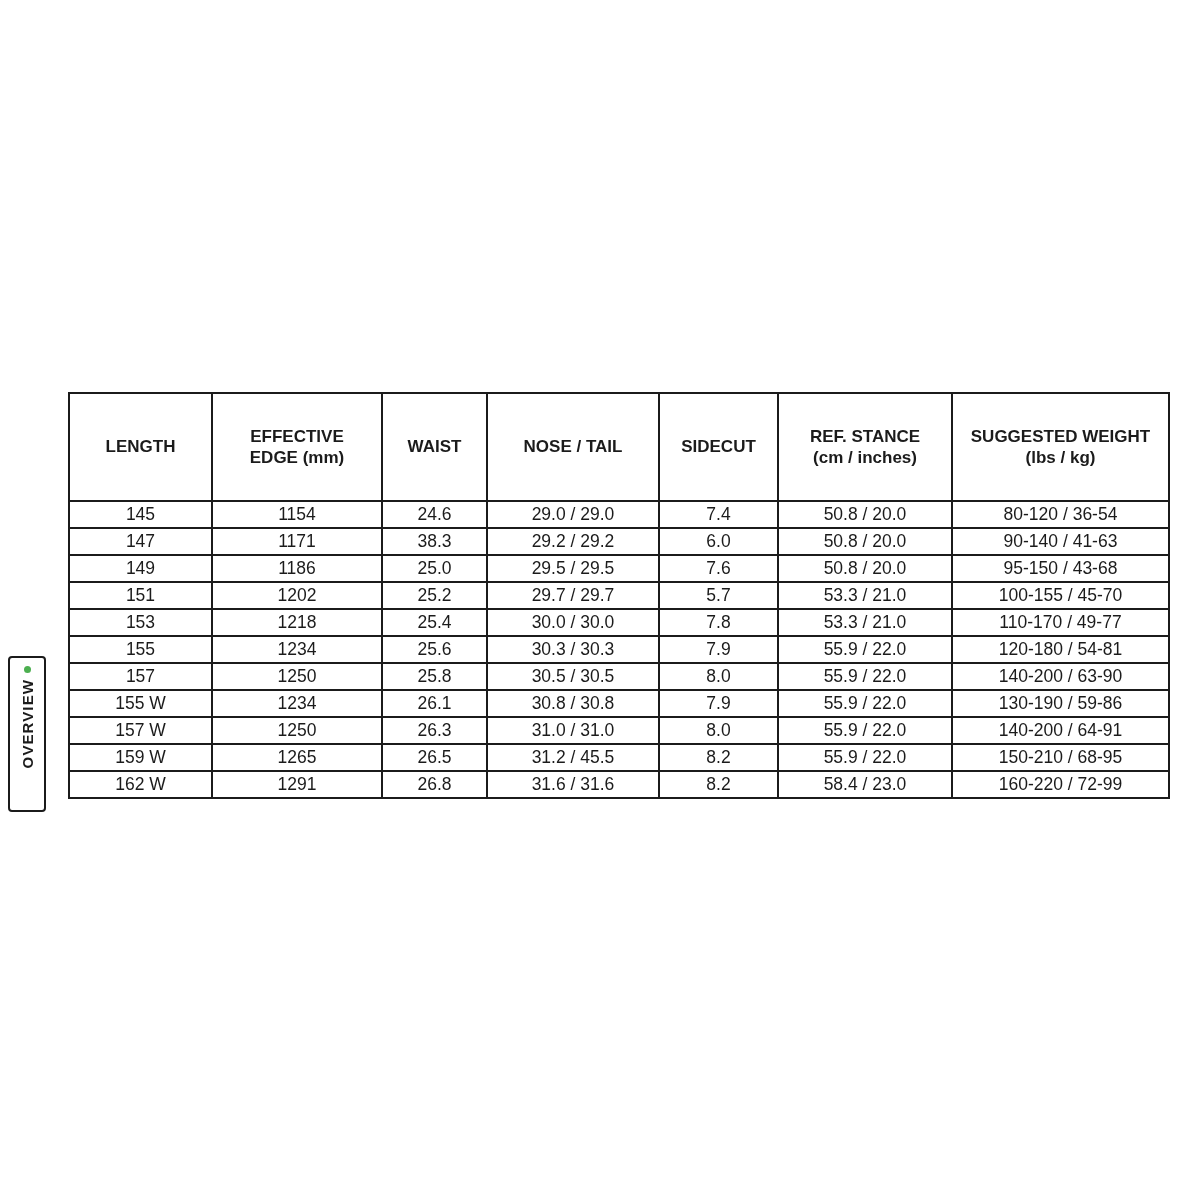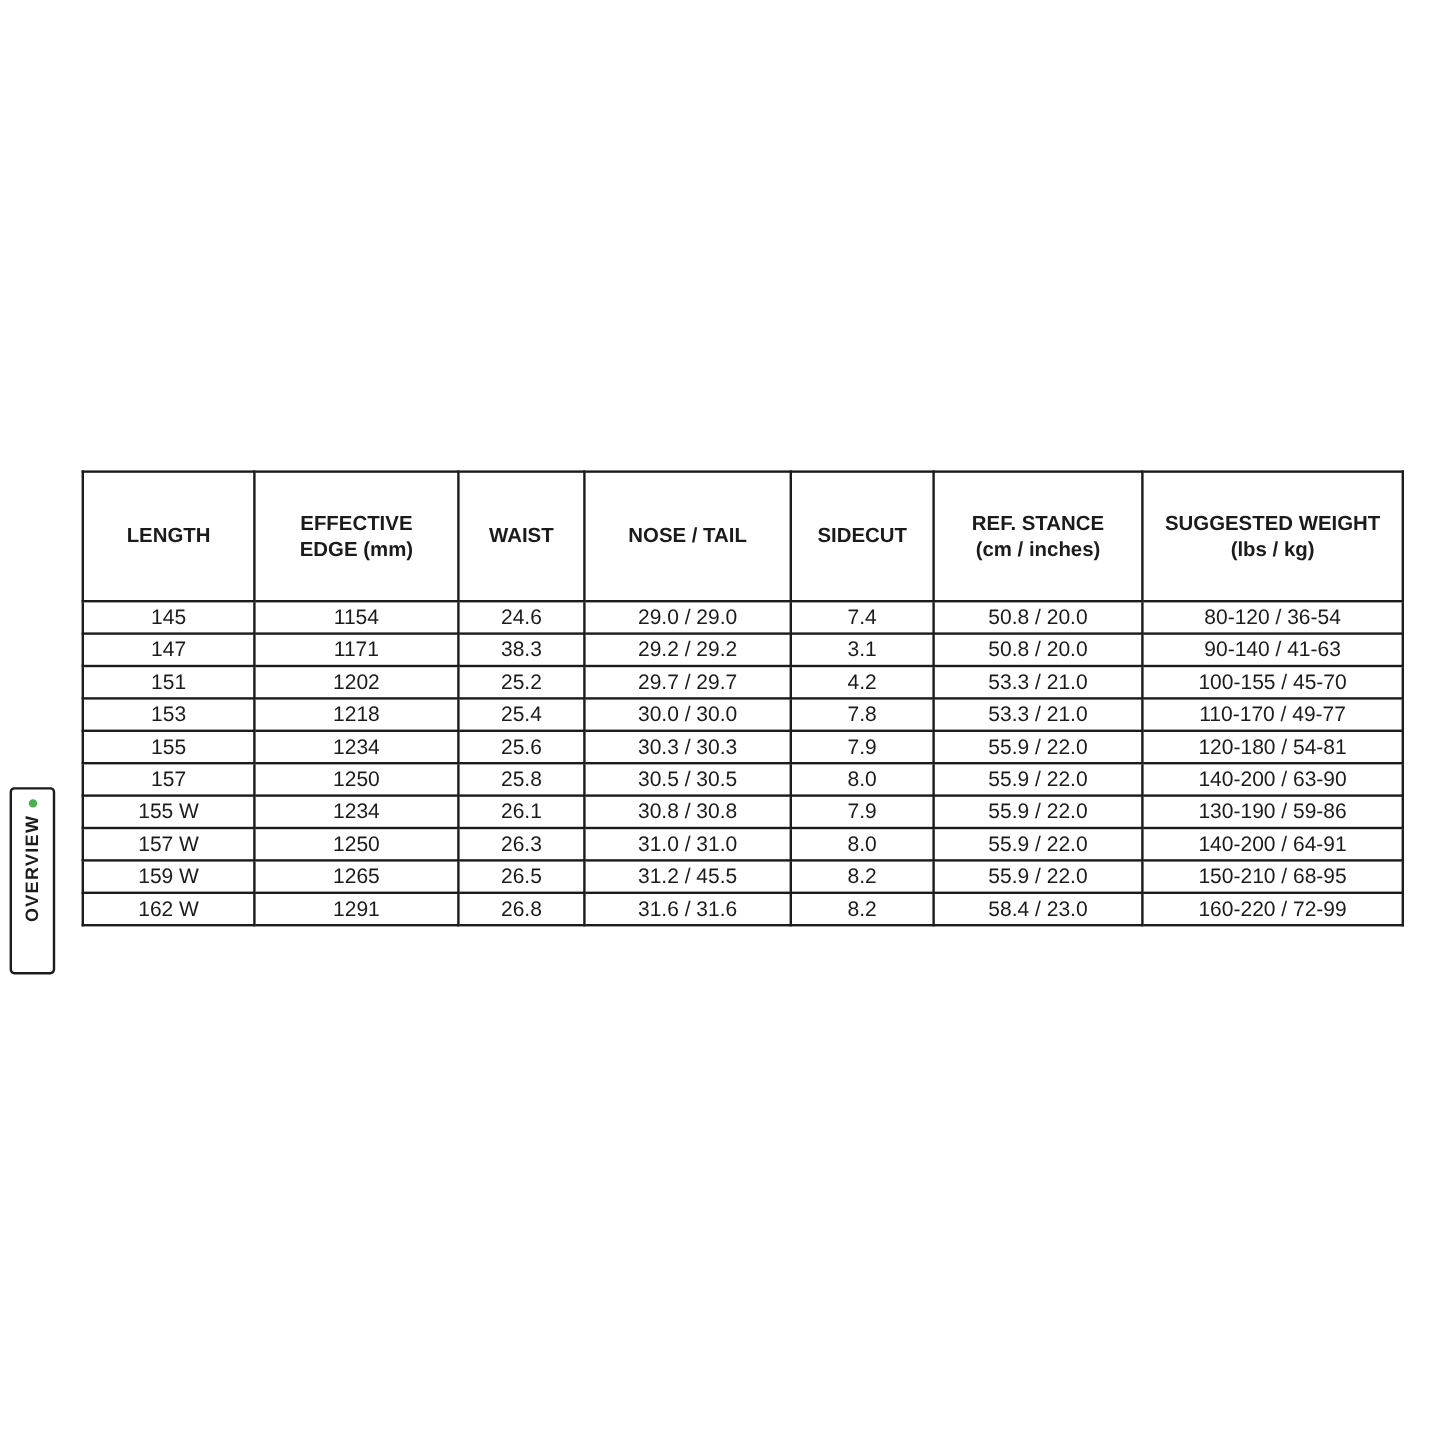--- a/index.html
+++ b/index.html
@@ -155,30 +155,39 @@
             <td>29.0 / 29.0</td>
             <td>7.4</td>
             <td>50.8 / 20.0</td>
             <td>80-120 / 36-54</td>
           </tr>
           <tr>
             <td>147</td>
             <td>1171</td>
             <td>38.3</td>
             <td>29.2 / 29.2</td>
-            <td>3.1</td>
+            <td>6.0</td>
             <td>50.8 / 20.0</td>
             <td>90-140 / 41-63</td>
+          </tr>
+          <tr>
+            <td>149</td>
+            <td>1186</td>
+            <td>25.0</td>
+            <td>29.5 / 29.5</td>
+            <td>7.6</td>
+            <td>50.8 / 20.0</td>
+            <td>95-150 / 43-68</td>
           </tr>
           <tr>
             <td>151</td>
             <td>1202</td>
             <td>25.2</td>
             <td>29.7 / 29.7</td>
-            <td>4.2</td>
+            <td>5.7</td>
             <td>53.3 / 21.0</td>
             <td>100-155 / 45-70</td>
           </tr>
           <tr>
             <td>153</td>
             <td>1218</td>
             <td>25.4</td>
             <td>30.0 / 30.0</td>
             <td>7.8</td>
             <td>53.3 / 21.0</td>

